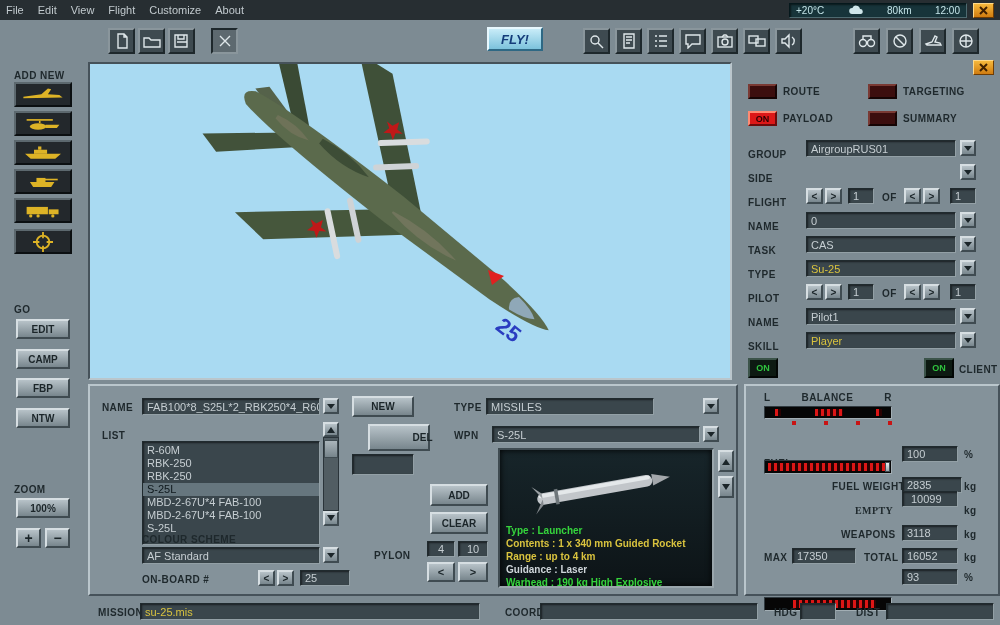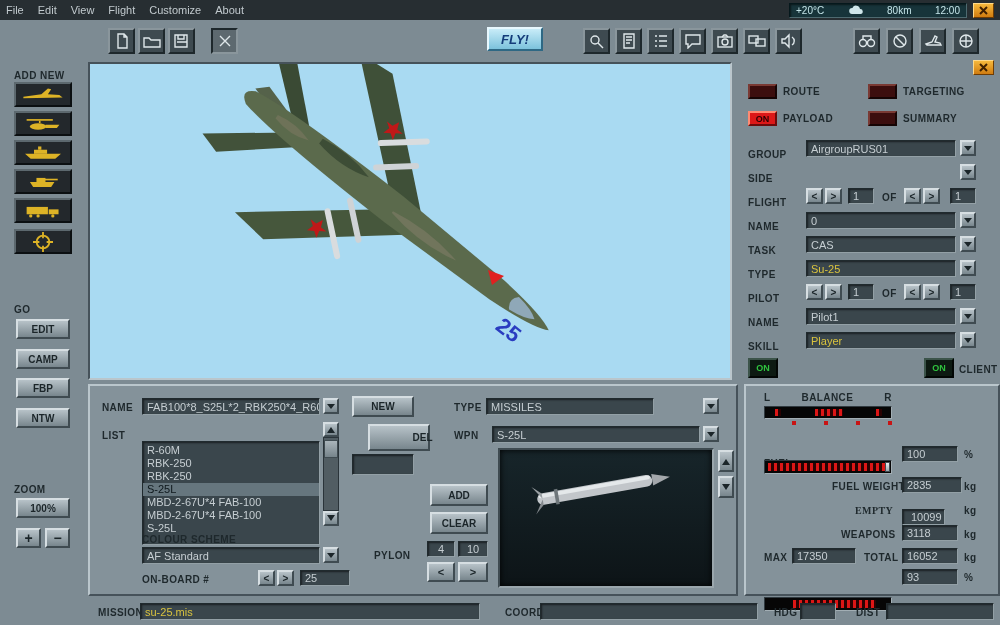--- a/index.html
+++ b/index.html
@@ -369,20 +369,27 @@
     <svg width="210" height="70" viewBox="0 0 210 78">
       <g transform="rotate(-10 105 40)">
         <rect x="28" y="36" width="130" height="13" rx="6.5" fill="#c2c6ca"></rect>
         <rect x="30" y="37" width="126" height="4" rx="2" fill="#e4e8ea"></rect>
         <polygon points="158,36 178,42.5 158,49" fill="#a4a8ac"></polygon>
         <polygon points="34,36 24,27 34,42" fill="#989ea2"></polygon>
         <polygon points="34,49 24,58 34,43" fill="#84898d"></polygon>
         <rect x="48" y="34" width="4" height="17" fill="#6e767a"></rect>
       </g>
     </svg>
+    <div style="padding:0 6px;">
+      <div class="info ig">Type : Launcher</div>
+      <div class="info iy">Contents : 1 x 340 mm Guided Rocket</div>
+      <div class="info iy">Range : up to 4 km</div>
+      <div class="info iw">Guidance : Laser</div>
+      <div class="info ig">Warhead : 190 kg High Explosive</div>
+    </div>
   </div>
   <button class="btn arr up abs" style="left:628px;top:64px;height:22px;"></button>
   <button class="btn arr dn abs" style="left:628px;top:90px;height:22px;"></button>
 
   <span class="lbl abs" style="left:52px;top:148px;">COLOUR SCHEME</span>
   <div class="fld abs" style="left:52px;top:161px;width:178px;height:17px;">AF Standard</div>
   <button class="btn dd abs" style="left:233px;top:161px;"></button>
 
   <span class="lbl abs" style="left:284px;top:164px;">PYLON</span>
   <div class="fld abs" style="left:337px;top:155px;width:28px;height:16px;justify-content:center;">4</div>
@@ -415,21 +422,21 @@
     <div style="position:absolute;right:1px;top:1px;bottom:1px;width:5px;background:linear-gradient(180deg,#e8eef0,#9aa6ac);border:1px solid #3f4b51;"></div>
   </div>
   <div class="fld abs" style="left:156px;top:60px;width:56px;height:16px;">100</div>
   <span class="lbl abs" style="left:218px;top:63px;">%</span>
 
   <span class="lbl abs" style="left:86px;top:95px;">FUEL WEIGHT</span>
   <div class="fld abs" style="left:156px;top:91px;width:60px;height:16px;">2835</div>
   <span class="lbl abs" style="left:218px;top:95px;">kg</span>
 
   <span class="lbl abs" style="left:109px;top:119px;font-family:Liberation Serif, serif;">EMPTY</span>
-  <div class="fld abs" style="left:156px;top:123px;width:43px;height:16px;padding-left:8px;">10099</div>
+  <div class="fld abs" style="left:156px;top:105px;width:56px;height:16px;padding-left:8px;">10099</div>
   <span class="lbl abs" style="left:218px;top:119px;">kg</span>
 
   <span class="lbl abs" style="left:95px;top:143px;">WEAPONS</span>
   <div class="fld abs" style="left:156px;top:139px;width:56px;height:16px;">3118</div>
   <span class="lbl abs" style="left:218px;top:143px;">kg</span>
 
   <span class="lbl abs" style="left:18px;top:166px;">MAX</span>
   <div class="fld abs" style="left:46px;top:162px;width:64px;height:16px;">17350</div>
   <span class="lbl abs" style="left:118px;top:166px;">TOTAL</span>
   <div class="fld abs" style="left:156px;top:162px;width:56px;height:16px;">16052</div>

